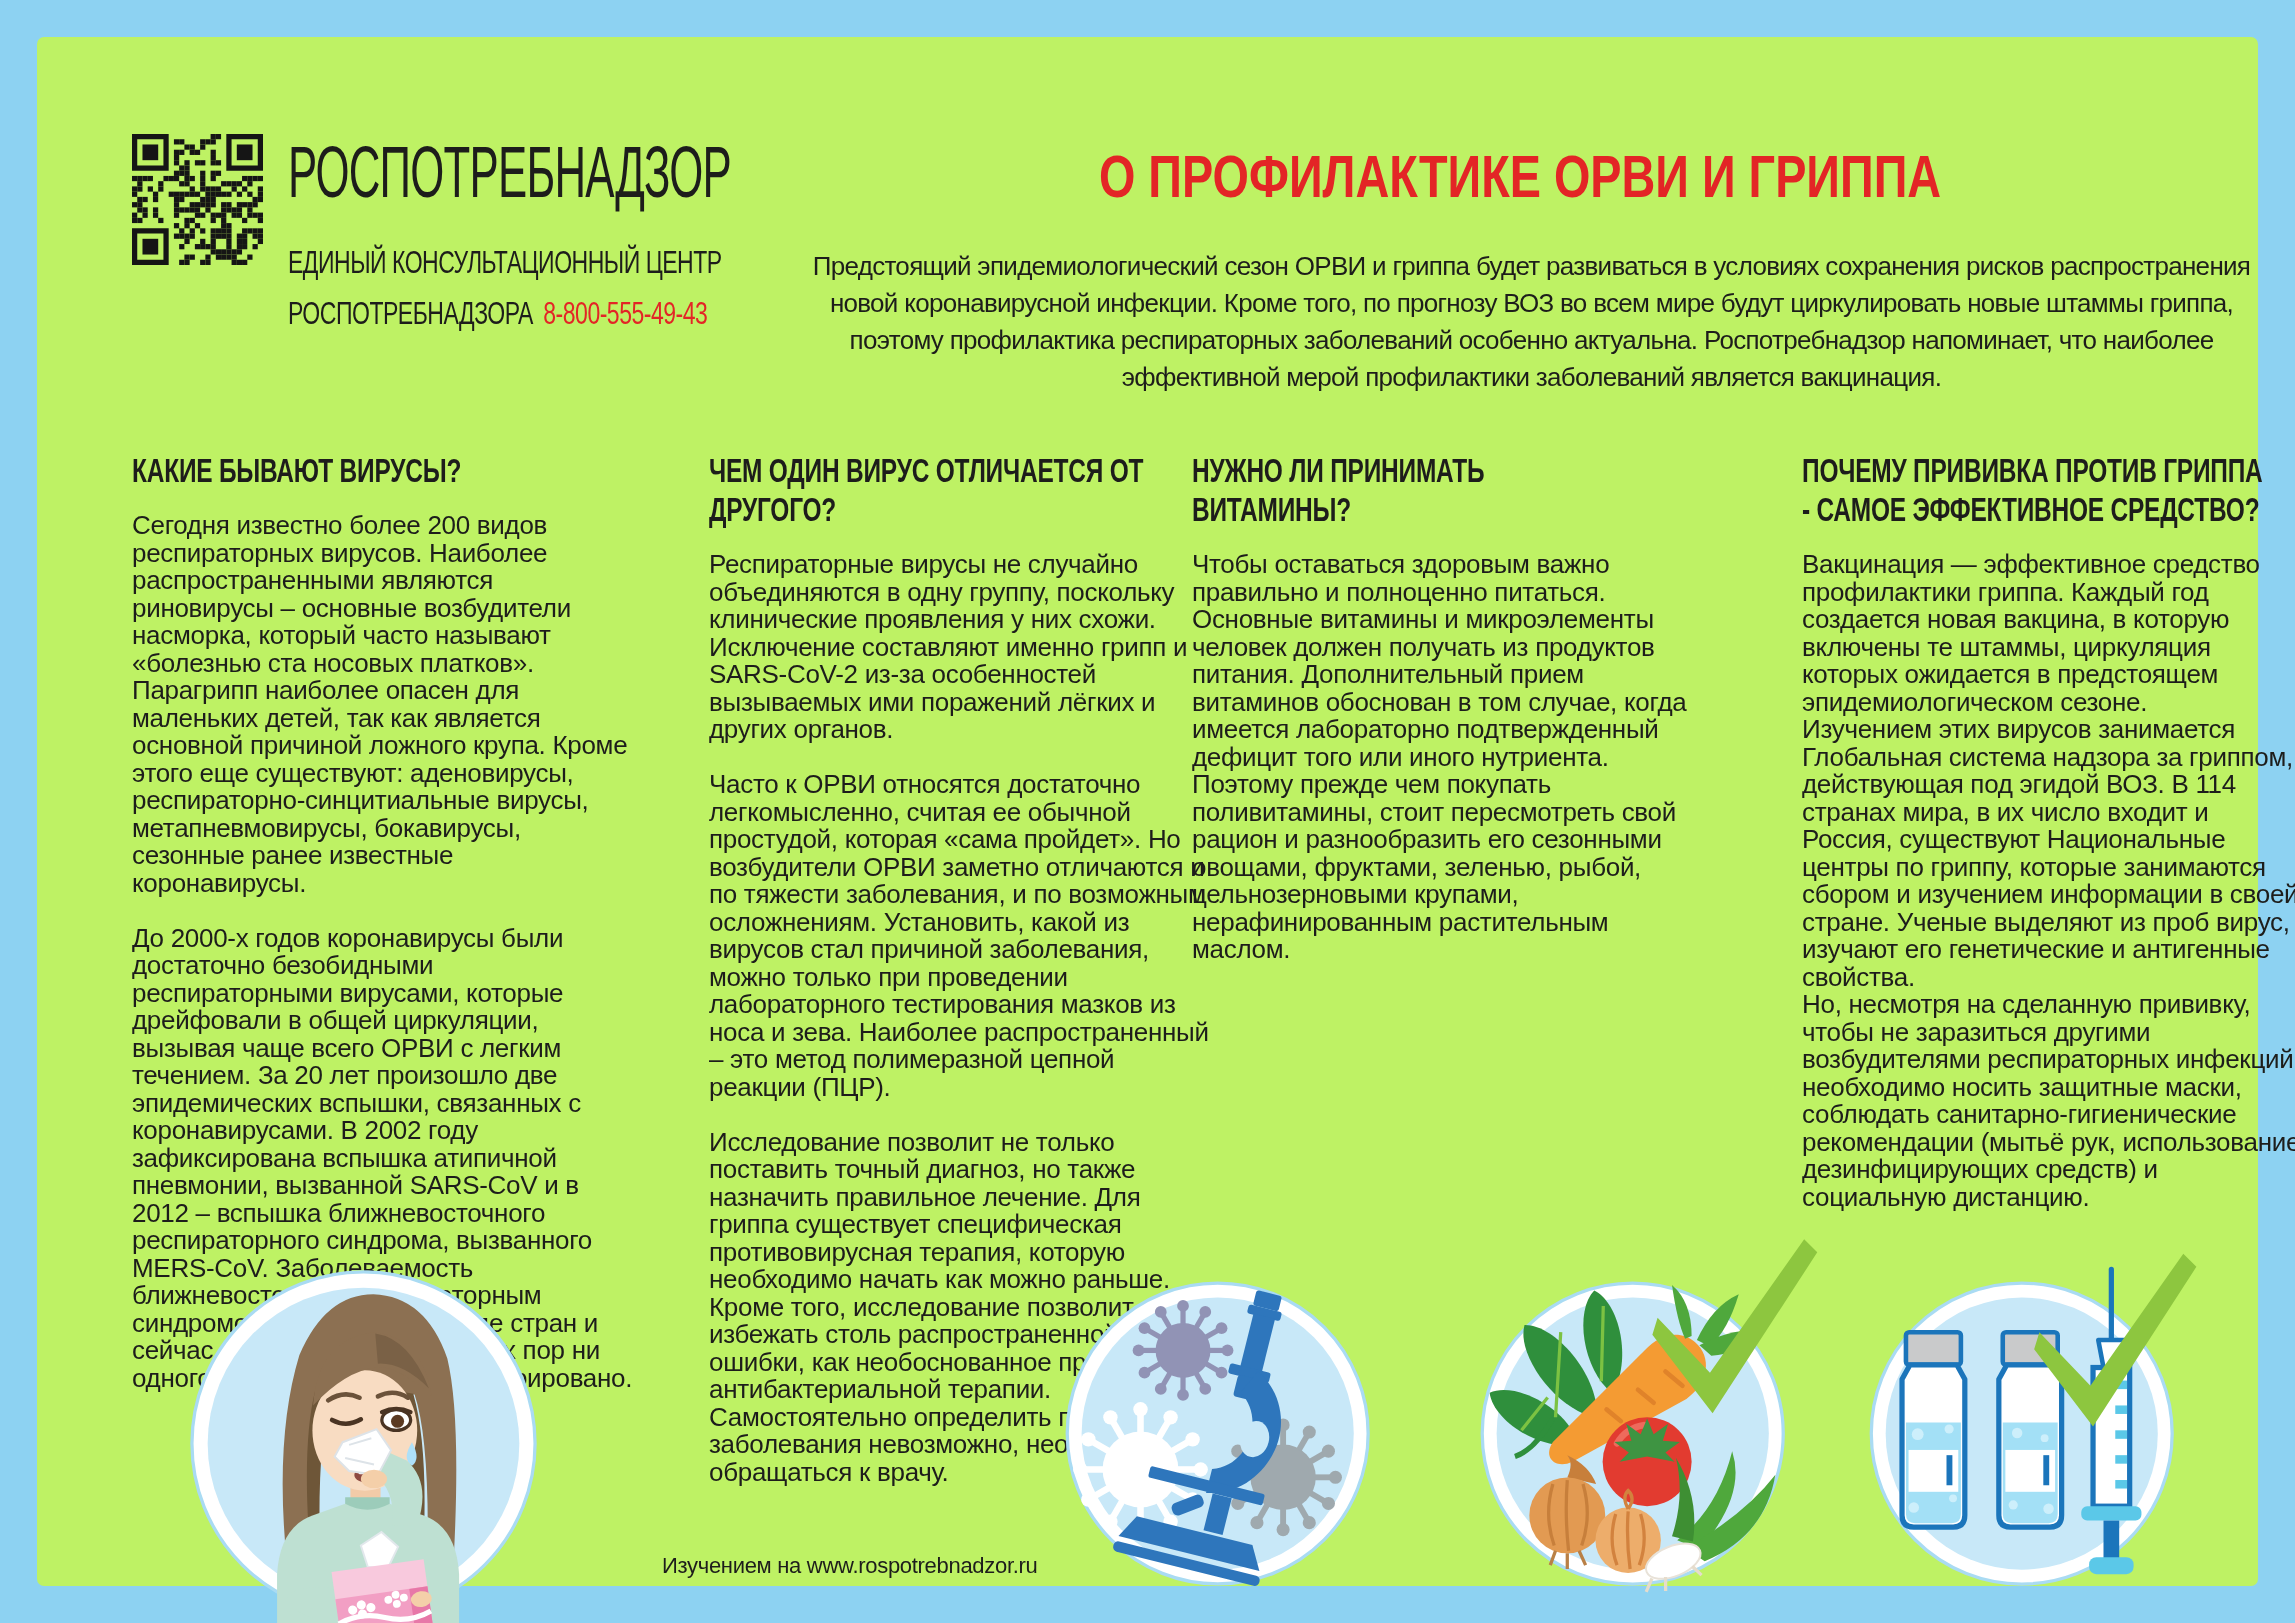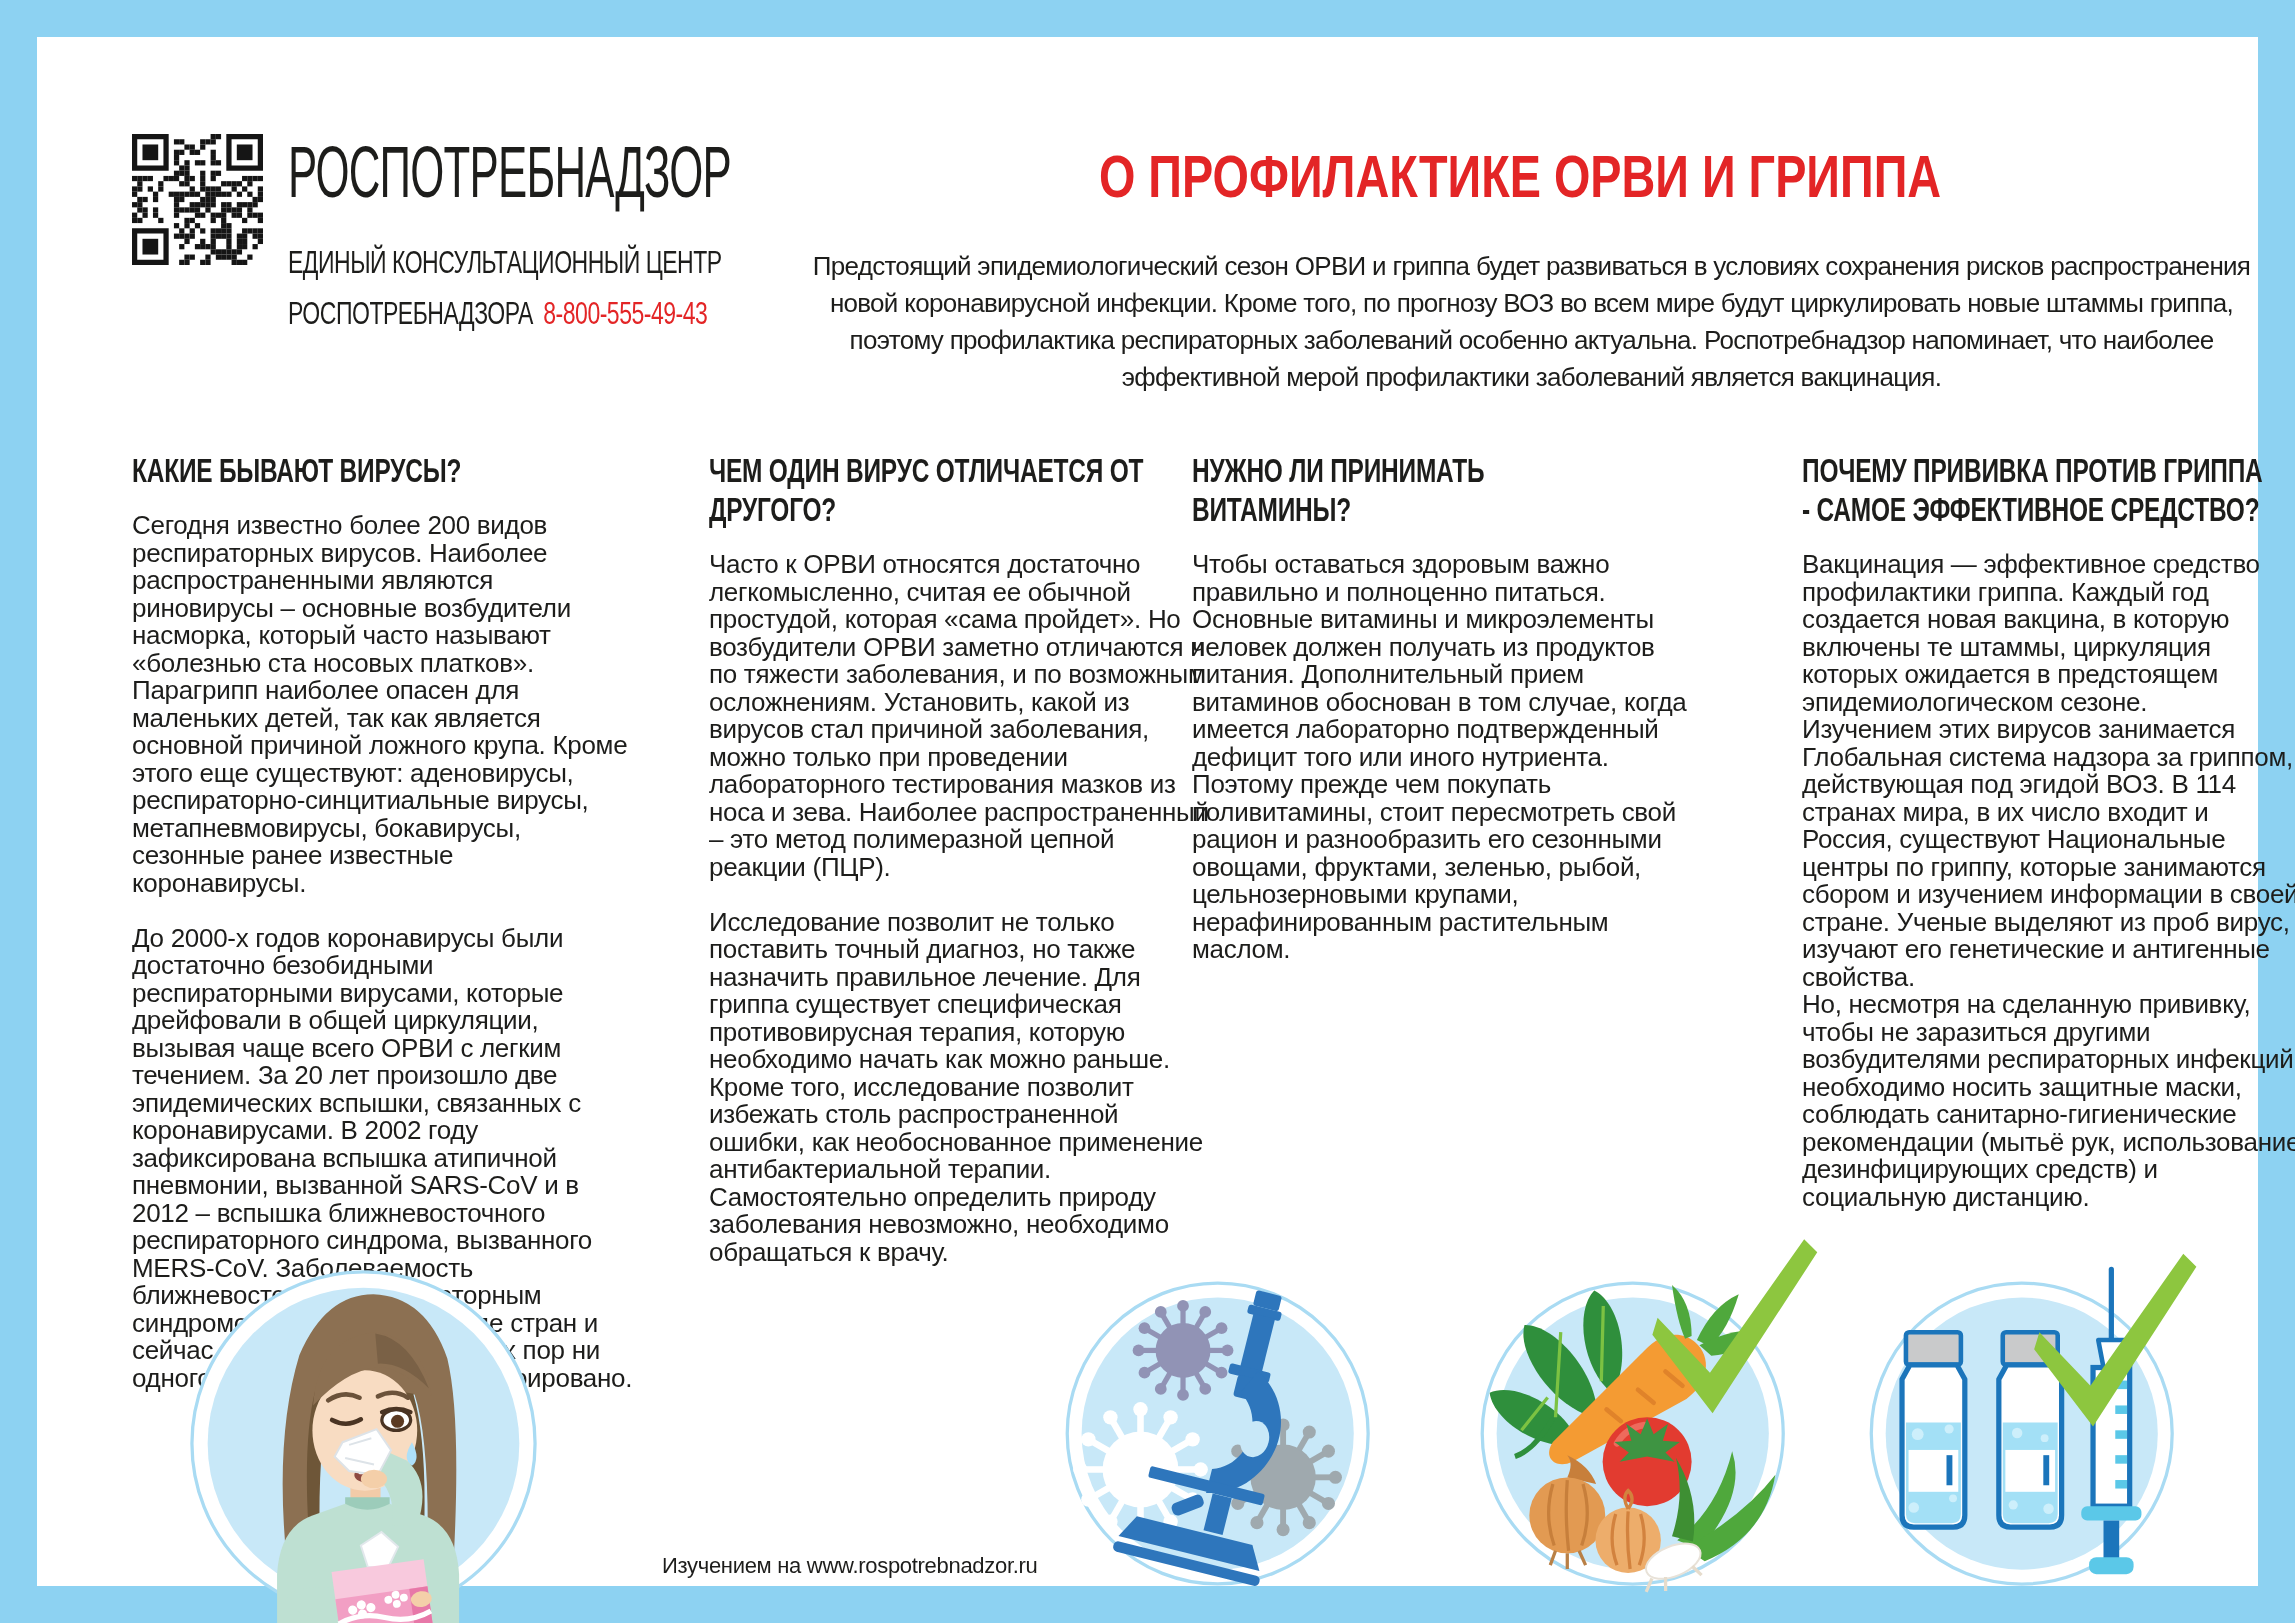--- a/index.html
+++ b/index.html
@@ -15,21 +15,21 @@
   }
   *{margin:0;padding:0;box-sizing:border-box;}
   html,body{width:2295px;height:1623px;}
   body{
     position:relative;
     background:var(--border-blue);
     font-family:"Liberation Sans", sans-serif;
     color:var(--ink);
     overflow:hidden;
   }
-  .sheet{position:absolute;left:37px;top:37px;right:37px;bottom:37px;background:#ffffff;}
+  .sheet{position:absolute;left:37px;top:37px;right:37px;bottom:37px;background:#bef264;border-radius:7px;}
 
   
   .qr{position:absolute;left:95px;top:97px;width:131px;height:131px;}
   .logo-name{
     position:absolute;left:251px;top:97px;
     font-size:73px;line-height:1.05;letter-spacing:-1.3px;white-space:nowrap;
     transform:scaleX(.60);transform-origin:0 0;
   }
   .center-line{
     position:absolute;left:251px;white-space:nowrap;
@@ -318,20 +318,21 @@
     </div>
     <p>Сегодня известно более 200 видов респираторных вирусов. Наиболее распространенными являются риновирусы – основные возбудители насморка, который часто называют «болезнью ста носовых платков». Парагрипп наиболее опасен для маленьких детей, так как является основной причиной ложного крупа. Кроме этого еще существуют: аденовирусы, респираторно-синцитиальные вирусы, метапневмовирусы, бокавирусы, сезонные ранее известные коронавирусы.</p>
     <p>До 2000-х годов коронавирусы были достаточно безобидными респираторными вирусами, которые дрейфовали в общей циркуляции, вызывая чаще всего ОРВИ с легким течением. За 20 лет произошло две эпидемических вспышки, связанных с коронавирусами. В 2002 году зафиксирована вспышка атипичной пневмонии, вызванной SARS-CoV и в 2012 – вспышка ближневосточного респираторного синдрома, вызванного MERS-CoV. Заболеваемость ближневосточным респираторным синдромом сохраняется в ряде стран и сейчас. Однако, в России до сих пор ни одного случая не было зарегистрировано.</p>
   </div>
 
   <div class="col c2">
     <div class="col-heading">
       <div class="h-line">ЧЕМ ОДИН ВИРУС ОТЛИЧАЕТСЯ ОТ</div>
       <div class="h-line">ДРУГОГО?</div>
     </div>
+    <p>Респираторные вирусы не случайно объединяются в одну группу, поскольку клинические проявления у них схожи. Исключение составляют именно грипп и SARS-CoV-2 из-за особенностей вызываемых ими поражений лёгких и других органов.</p>
     <p>Часто к ОРВИ относятся достаточно легкомысленно, считая ее обычной простудой, которая «сама пройдет». Но возбудители ОРВИ заметно отличаются и по тяжести заболевания, и по возможным осложнениям. Установить, какой из вирусов стал причиной заболевания, можно только при проведении лабораторного тестирования мазков из носа и зева. Наиболее распространенный – это метод полимеразной цепной реакции (ПЦР).</p>
     <p>Исследование позволит не только поставить точный диагноз, но также назначить правильное лечение. Для гриппа существует специфическая противовирусная терапия, которую необходимо начать как можно раньше. Кроме того, исследование позволит избежать столь распространенной ошибки, как необоснованное применение антибактериальной терапии. Самостоятельно определить природу заболевания невозможно, необходимо обращаться к врачу.</p>
   </div>
 
   <div class="col c3">
     <div class="col-heading">
       <div class="h-line">НУЖНО ЛИ ПРИНИМАТЬ</div>
       <div class="h-line">ВИТАМИНЫ?</div>
     </div>
     <p>Чтобы оставаться здоровым важно правильно и полноценно питаться. Основные витамины и микроэлементы человек должен получать из продуктов питания. Дополнительный прием витаминов обоснован в том случае, когда имеется лабораторно подтвержденный дефицит того или иного нутриента. Поэтому прежде чем покупать поливитамины, стоит пересмотреть свой рацион и разнообразить его сезонными овощами, фруктами, зеленью, рыбой, цельнозерновыми крупами, нерафинированным растительным маслом.</p>

